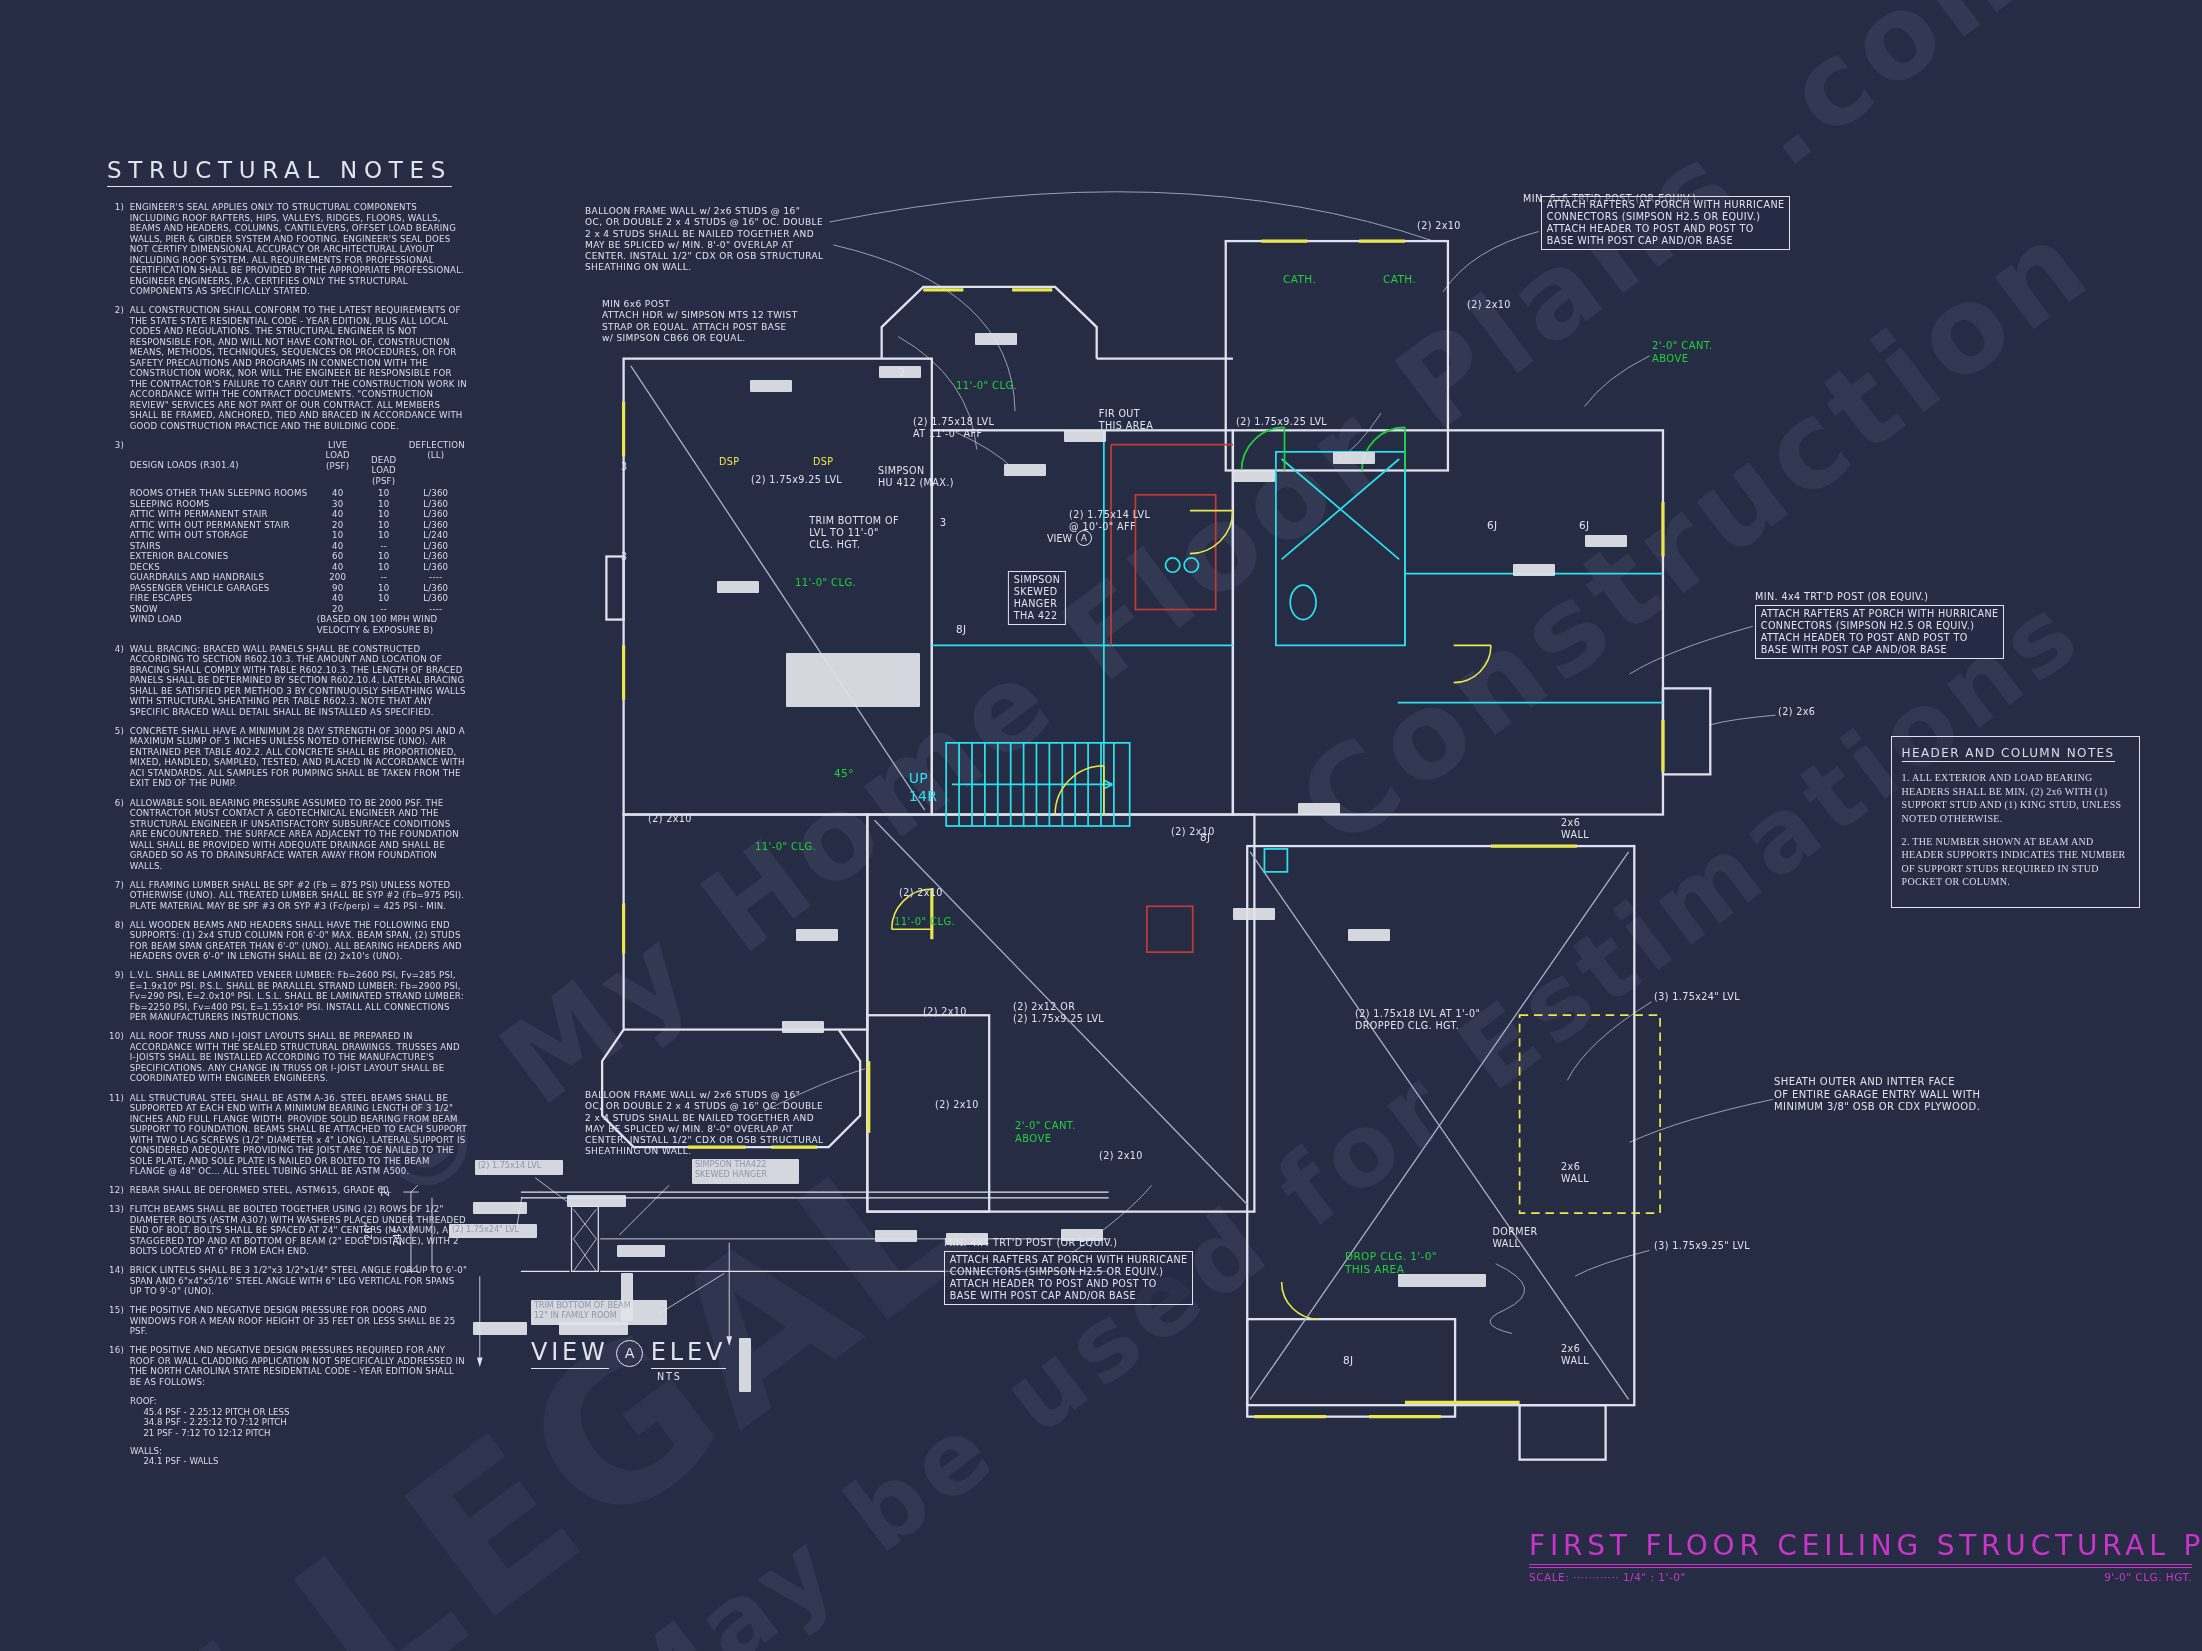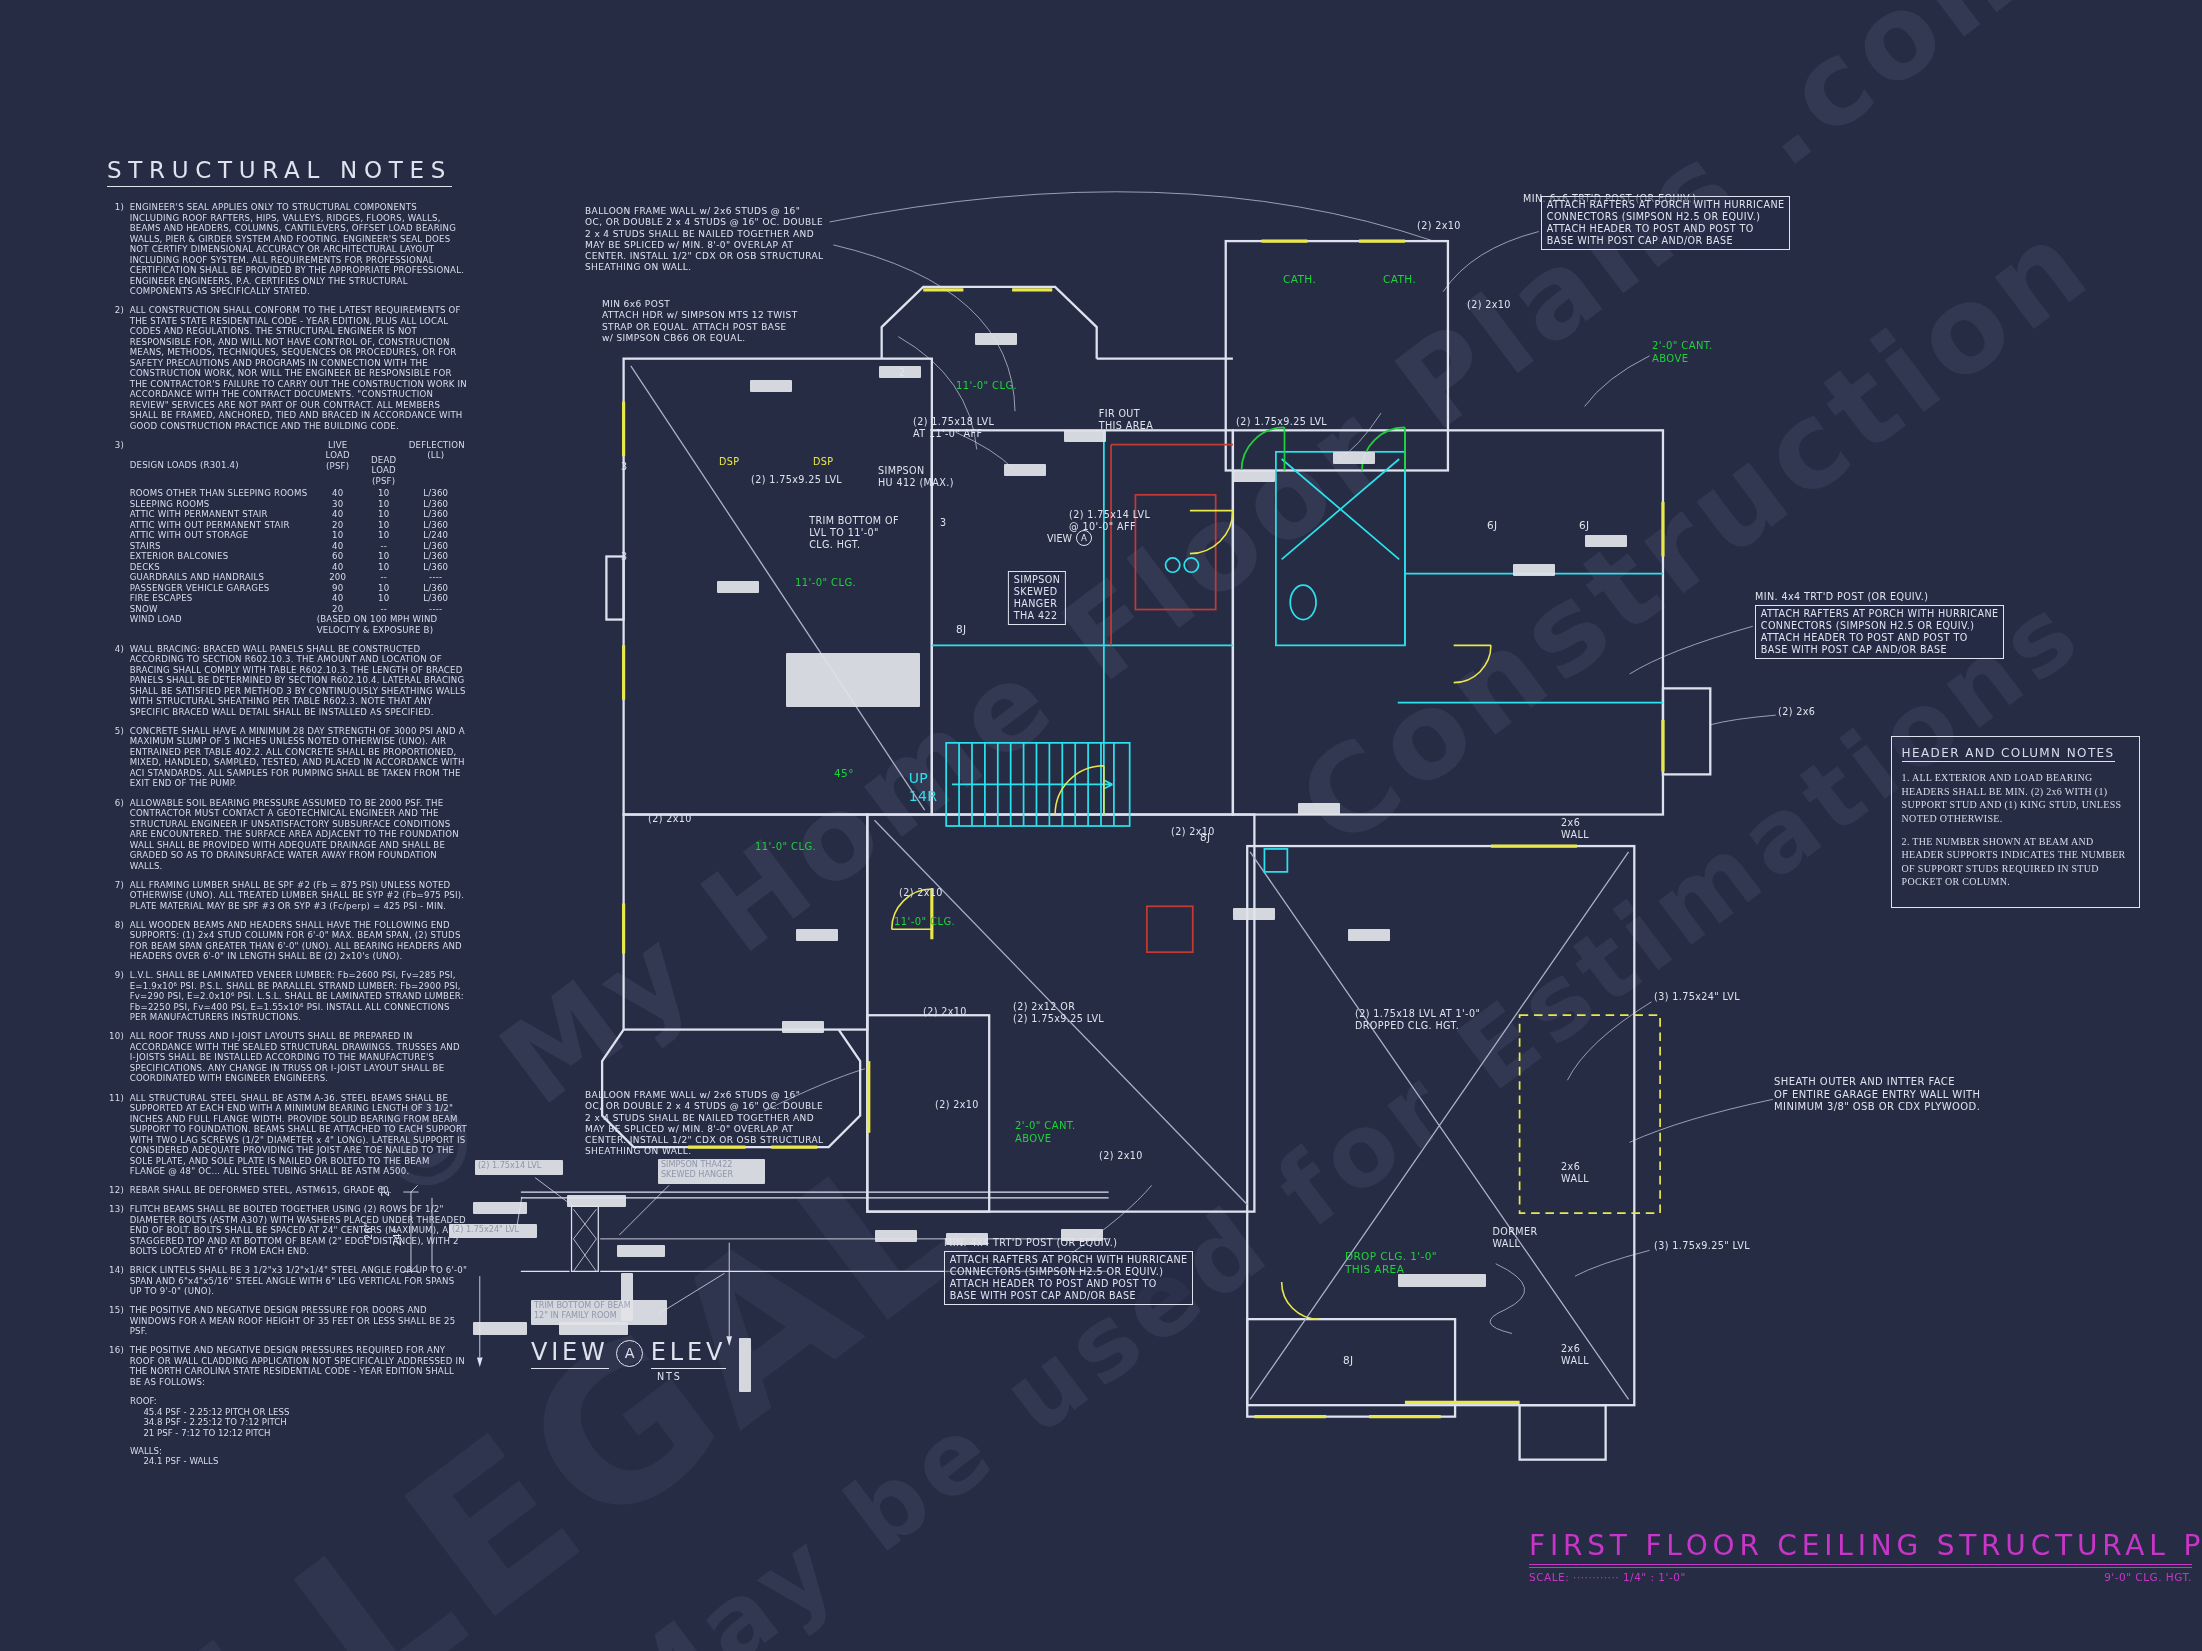--- a/index.html
+++ b/index.html
@@ -485,21 +485,21 @@
     <div class="masked" style="left: 617px; top: 1245px; width: 48px; height: 11.5px;"></div>
     <div class="masked" style="left: 559px; top: 1322px; width: 69px; height: 13.4px;"></div>
     <div class="masked" style="left: 473px; top: 1322px; width: 54px; height: 13.4px;"></div>
     <div class="masked" style="left: 739px; top: 1338px; width: 12.4px; height: 54px;"></div>
     <div class="masked" style="left: 621px; top: 1273px; width: 12.4px; height: 48px;"></div>
     <div class="masked" style="left: 1398px; top: 1274px; width: 88px; height: 13.4px;"></div>
     <div class="masked" style="left: 1298px; top: 803px; width: 42px; height: 11.5px;"></div>
     <div class="masked" style="left: 475px; top: 1160px; width: 88px; height: 15.3px;">
       <span class="mtxt">(2) 1.75x14 LVL</span>
     </div>
-    <div class="masked" style="left: 658px; top: 1159px; width: 107px; height: 25px;">
+    <div class="masked" style="left: 692px; top: 1159px; width: 107px; height: 25px;">
       <span class="mtxt">SIMPSON THA422
 SKEWED HANGER</span>
     </div>
     <div class="masked" style="left: 449px; top: 1224px; width: 88px; height: 14.3px;">
       <span class="mtxt">(2) 1.75x24" LVL</span>
     </div>
     <div class="masked" style="left: 531px; top: 1300px; width: 136px; height: 25px;">
       <span class="mtxt">TRIM BOTTOM OF BEAM
 12" IN FAMILY ROOM</span>
     </div>

